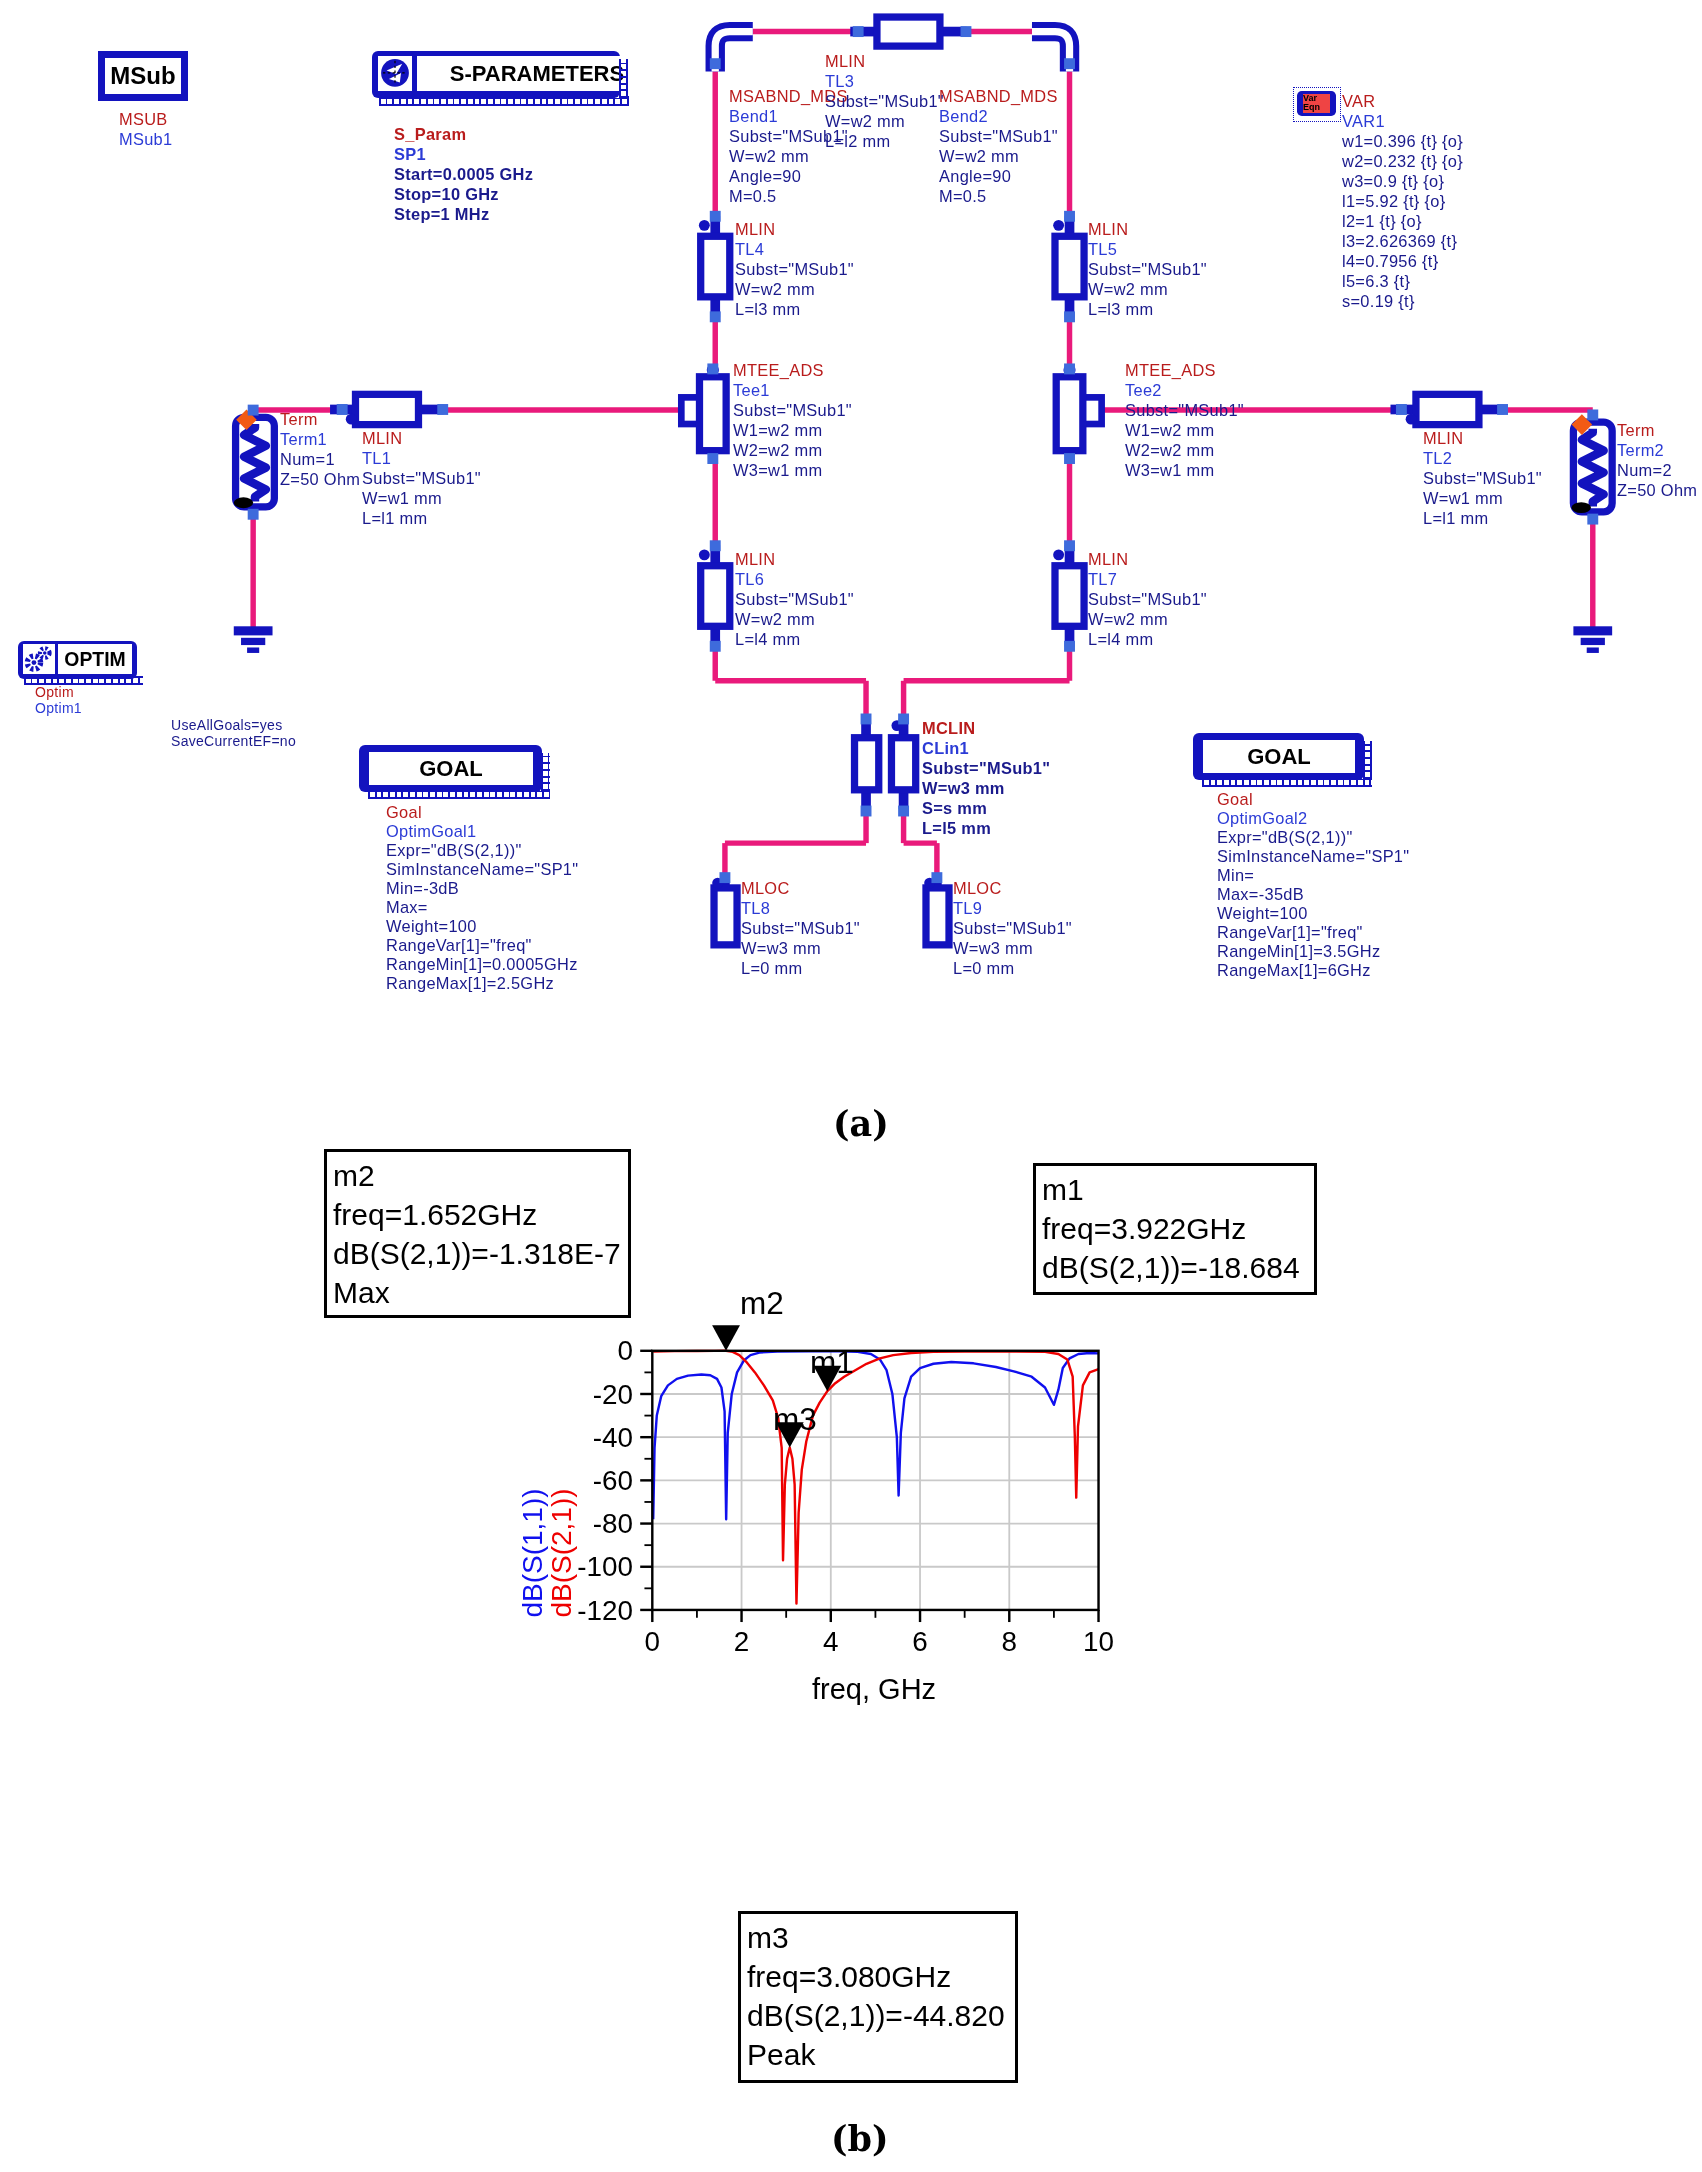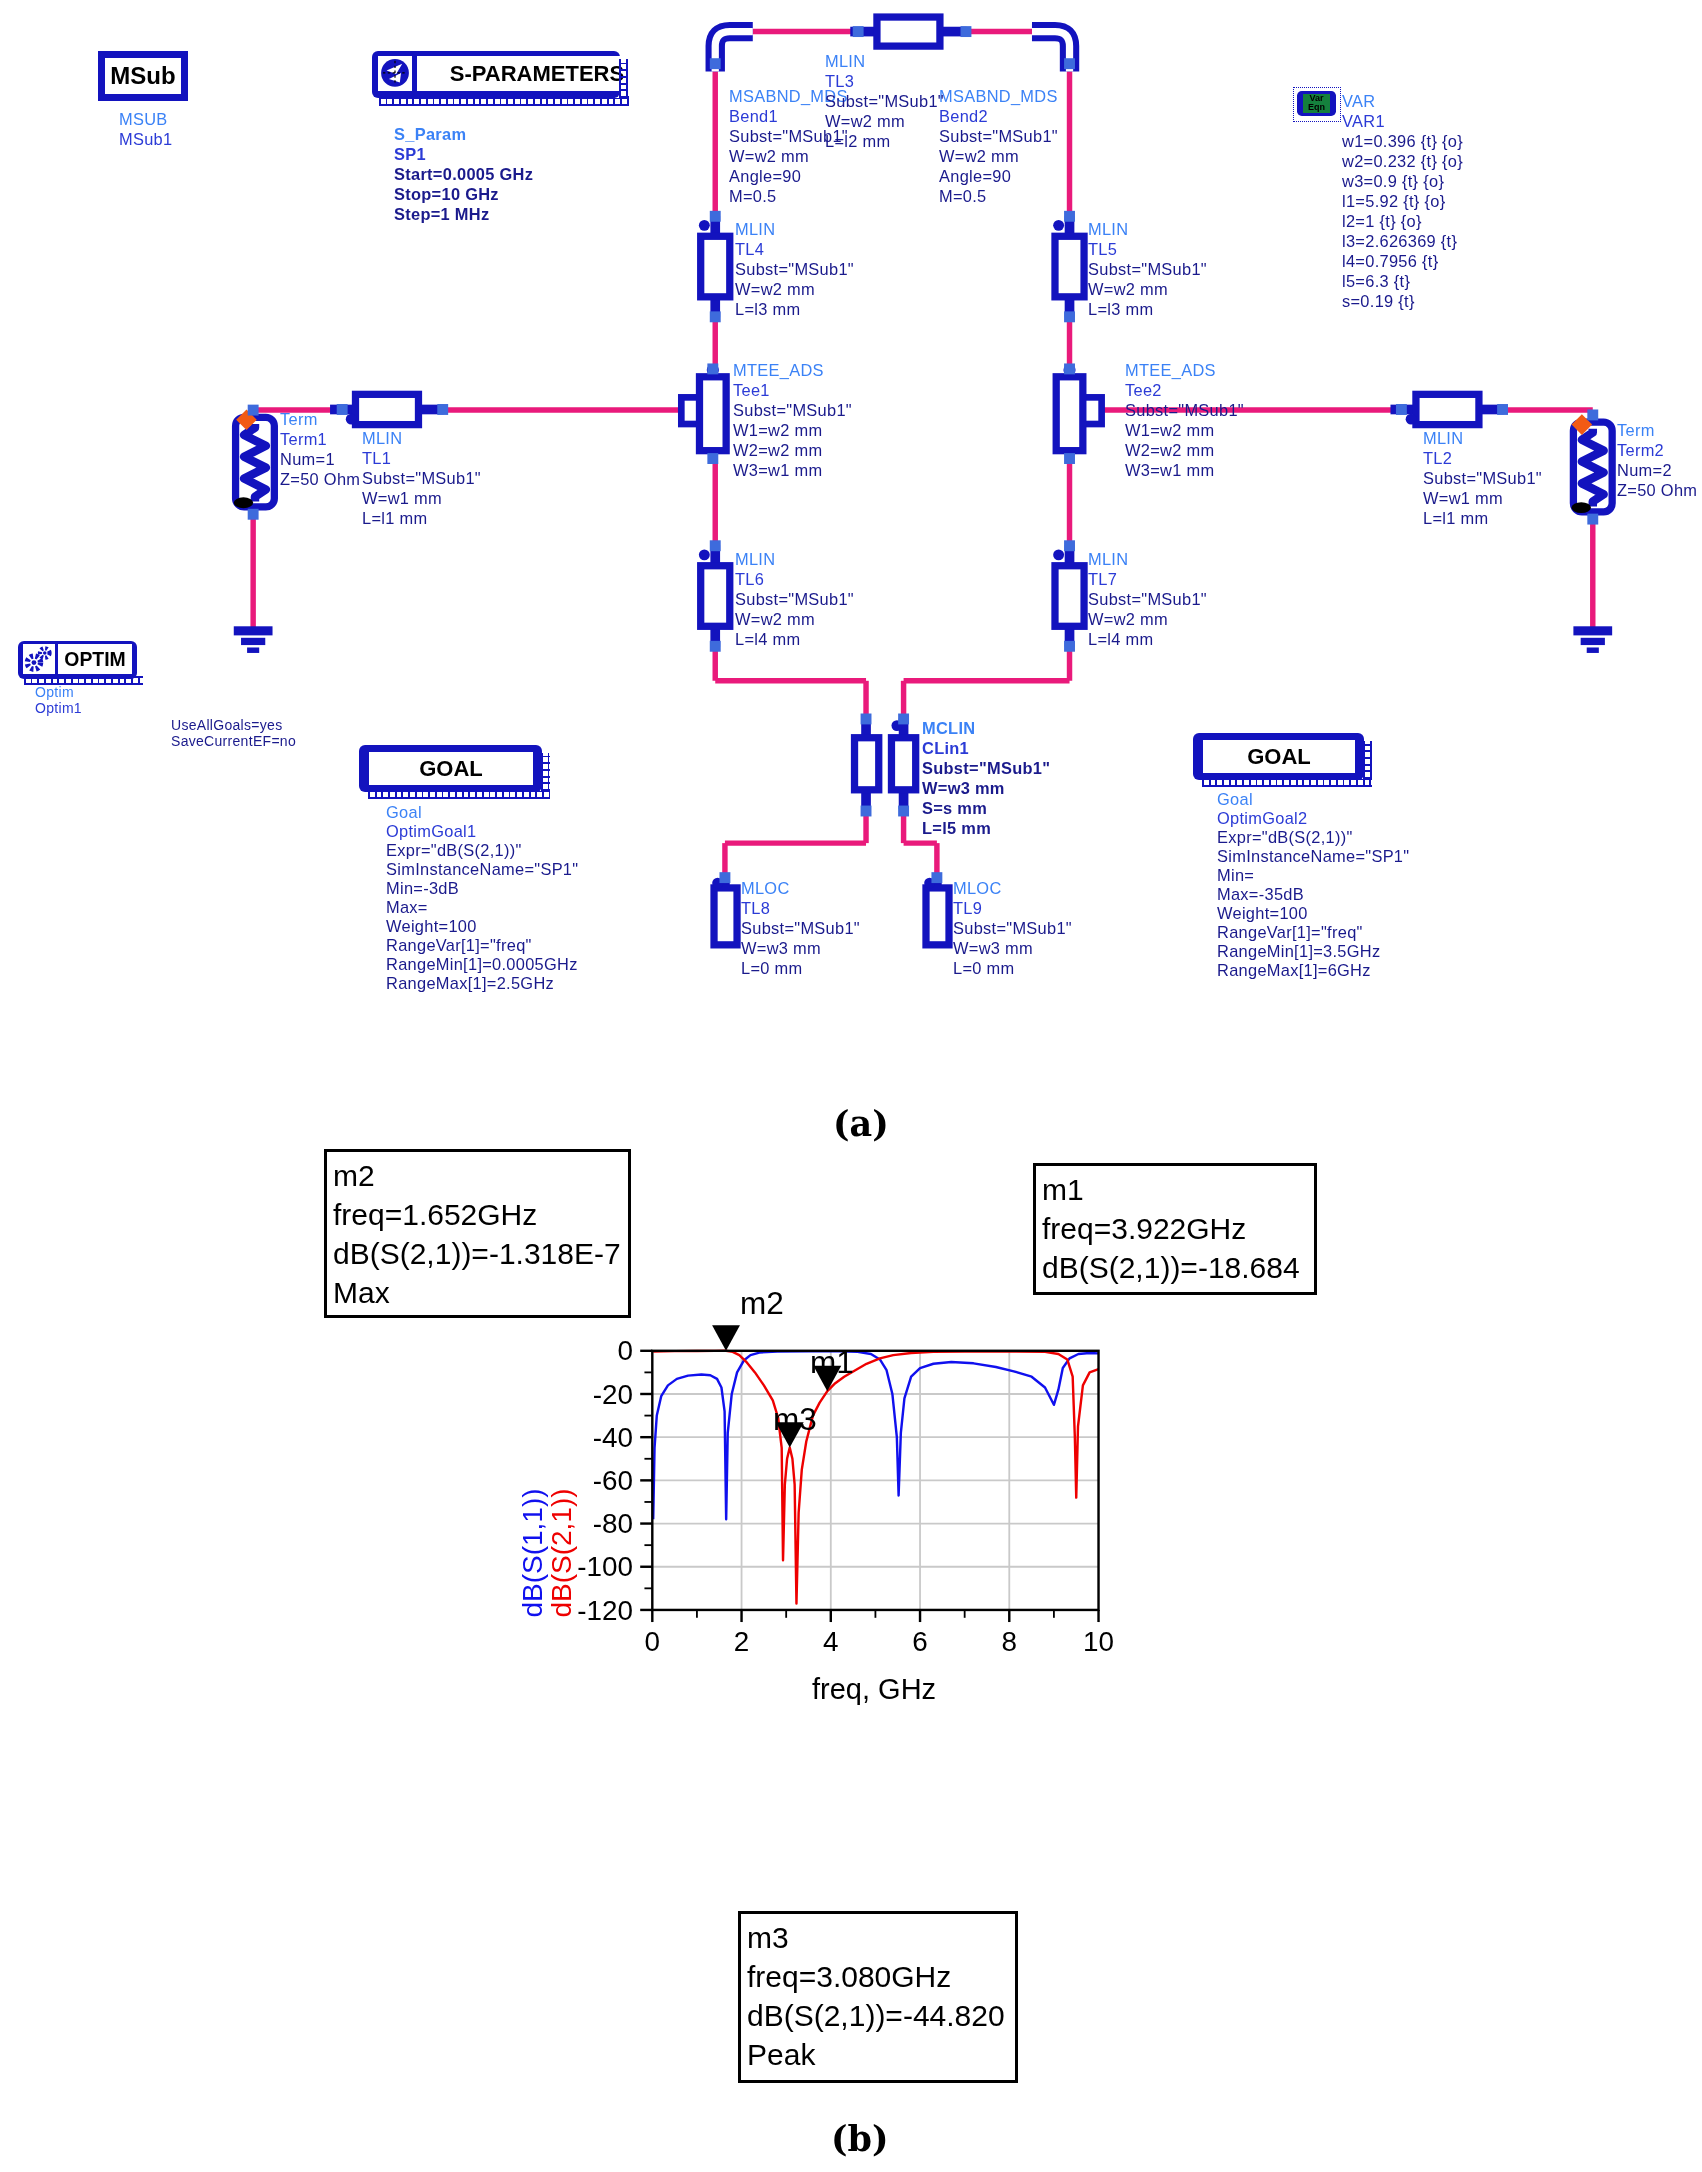--- a/index.html
+++ b/index.html
@@ -1,33 +1,33 @@
 <!DOCTYPE html>
 <html style="font-size:9.7px"><head>
 <meta charset="utf-8">
 <style>
   html,body{margin:0;padding:0;background:#fff;}
   #page{position:relative;width:1703px;height:2172px;background:#fff;overflow:hidden;
         font-family:"Liberation Sans",sans-serif;}
   svg{position:absolute;left:0;top:0;}
   .comp-label{position:absolute;font-size:16.4px;line-height:20px;letter-spacing:0.3px;}
-  .comp-label .t{color:#3b82f6;}
+  .comp-label .t{color:#b91c1c;}
   .comp-label .n{color:#2B3BD6;}
   .comp-label .p{color:#1A1A8C;white-space:pre-line;}
   .navybox{position:absolute;background:#1313BE;border-radius:6px;}
   .whitebox{position:absolute;background:#fff;display:flex;align-items:center;justify-content:center;
             color:#000;font-weight:bold;}
   .msubbox{position:absolute;background:#fff;border:7.9px solid #1313BE;display:flex;align-items:center;
            justify-content:center;color:#000;font-weight:bold;}
   .hatch{position:absolute;background-image:
       repeating-linear-gradient(0deg,#1313BE 0 1.8px,transparent 1.8px 6.7px),
       repeating-linear-gradient(90deg,#1313BE 0 1.8px,transparent 1.8px 6.7px);}
   .var-outline{position:absolute;border:1.8px dotted #1313BE;}
-  .var-inner{position:absolute;background:#15803d;color:#000;font-size:9px;line-height:9px;
-             text-align:center;font-weight:bold;}
+  .var-inner{position:absolute;background:#ef4444;color:#000;font-size:9px;line-height:9px;
+             text-align:left;font-weight:bold;}
   .mkbox{position:absolute;border:3px solid #000;background:#fff;color:#000;
          font-size:30px;line-height:39px;padding:3.6px 6px;white-space:pre-line;overflow:visible;}
   .mkflag{position:absolute;color:#000;font-size:31.5px;font-weight:normal;}
   .rotlab{position:absolute;transform:translate(-50%,-50%) rotate(-90deg);font-size:28px;white-space:nowrap;}
   .axlab{position:absolute;color:#000;font-size:29px;}
   .caption{position:absolute;font-family:"DejaVu Serif",serif;font-weight:bold;font-size:35px;color:#000;}
   text{font-family:"Liberation Sans",sans-serif;}
 </style>
 </head>
 <body>

